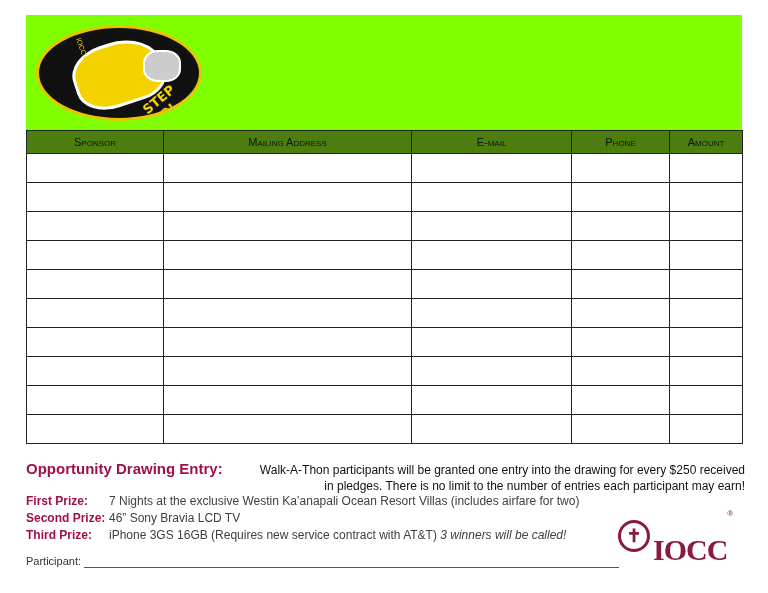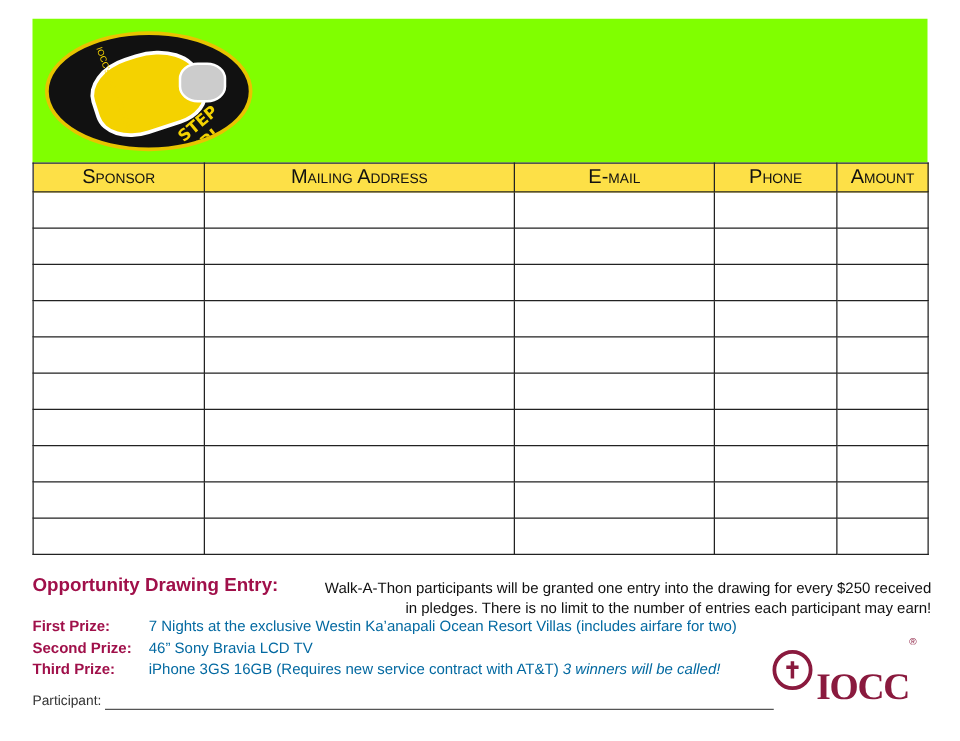--- a/index.html
+++ b/index.html
@@ -7,26 +7,26 @@
   .banner { position:absolute; left:26px; top:15px; width:716px; height:115px; background:#80ff00; }
   .logo { position:absolute; left:10px; top:10px; width:166px; height:96px; border-radius:50%; background:#111; border:3px solid #e8c400; box-sizing:border-box; overflow:hidden; }
   .logo .shoe { position:absolute; left:34px; top:14px; width:84px; height:58px; background:#f4d200; border-radius:40% 50% 30% 40%; border:3px solid #fff; transform:rotate(-18deg); }
   .logo .shoe2 { position:absolute; left:104px; top:22px; width:34px; height:28px; background:#ccc; border-radius:40%; border:2px solid #fff; }
   .logo .step { position:absolute; left:104px; top:56px; color:#f4d200; font-weight:bold; font-size:13px; transform:rotate(-40deg); font-family:"DejaVu Sans", sans-serif; }
   .logo .curve { position:absolute; left:16px; top:40px; color:#f4d200; font-size:7px; transform:rotate(70deg); }
   .cities { position:absolute; left:201px; top:46px; font-family:"Liberation Serif", serif; font-size:13px; color:#111; white-space:nowrap; }
   .cities .dot { margin:0 12px; }
   .title { position:absolute; left:199px; top:64px; font-family:"DejaVu Sans", sans-serif; font-weight:bold; font-size:30px; letter-spacing:-0.5px; color:#000; white-space:nowrap; }
   table.pledge { position:absolute; left:26px; top:130px; border-collapse:collapse; table-layout:fixed; width:716px; }
-  table.pledge th { background:#fde047; height:22px; border:1.5px solid #222; font-weight:normal; font-family:"Liberation Sans", sans-serif; font-size:16px; color:#111; padding:0; font-variant:small-caps; }
+  table.pledge th { background:#4d7c0f; height:22px; border:1.5px solid #222; font-weight:normal; font-family:"Liberation Sans", sans-serif; font-size:11px; color:#111; padding:0; font-variant:small-caps; }
   table.pledge td { height:28px; border:1.5px solid #222; padding:0; }
   .opp { position:absolute; left:26px; top:460px; font-weight:bold; font-size:15px; color:#a0104a; white-space:nowrap; }
   .opp-text { position:absolute; left:255px; top:462px; width:490px; font-size:12px; line-height:16px; color:#111;text-align:right; }
   .prize-label { position:absolute; left:26px; font-weight:bold; font-size:12px; color:#a0104a; }
-  .prize-val { position:absolute; left:119px; font-size:12px; color:#0369a1; white-space:nowrap; }
+  .prize-val { position:absolute; left:109px; font-size:12px; color:#404040; white-space:nowrap; }
   .prize-val i { font-style:italic; }
   .iocc { position:absolute; left:618px; top:505px; display:flex; align-items:center; color:#8a1a3e; }
   .iocc .seal { width:32px; height:32px; border-radius:50%; border:3px solid #8a1a3e; box-sizing:border-box; display:flex; align-items:center; justify-content:center; font-size:18px; font-weight:bold; }
   .iocc .name { font-family:"Liberation Serif", serif; font-weight:bold; font-size:30px; margin-left:3px; letter-spacing:-1px;margin-top:28px; }
   .iocc .reg { font-size:8px; align-self:flex-start; margin-top:4px; }
   .participant { position:absolute; left:26px; top:555px; font-size:11px; color:#333; }
   .pline { position:absolute; left:84px; top:567px; width:535px; border-top:1px solid #555; }
   .sub { position:absolute; top:602px; font-size:8px; color:#333; }
 </style>
 </head>

